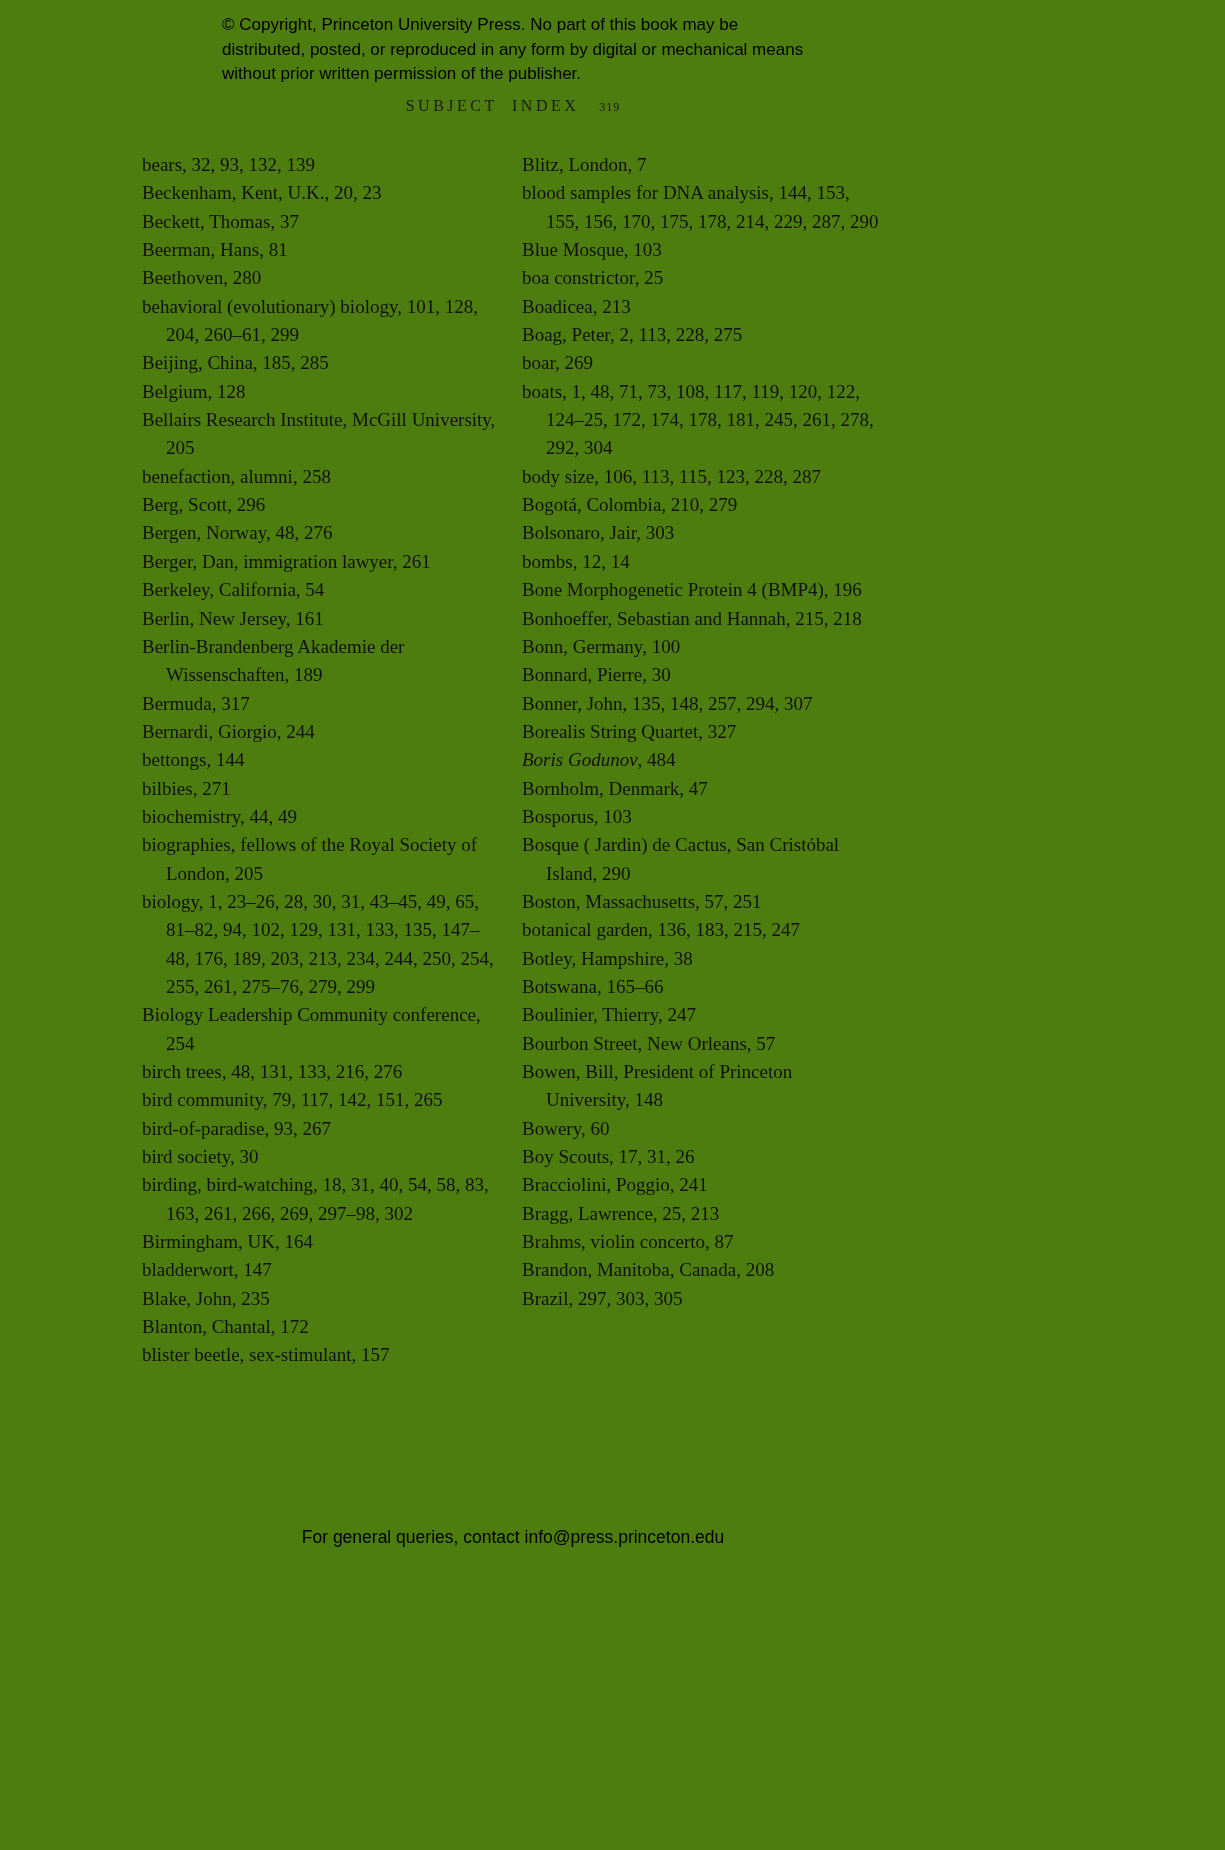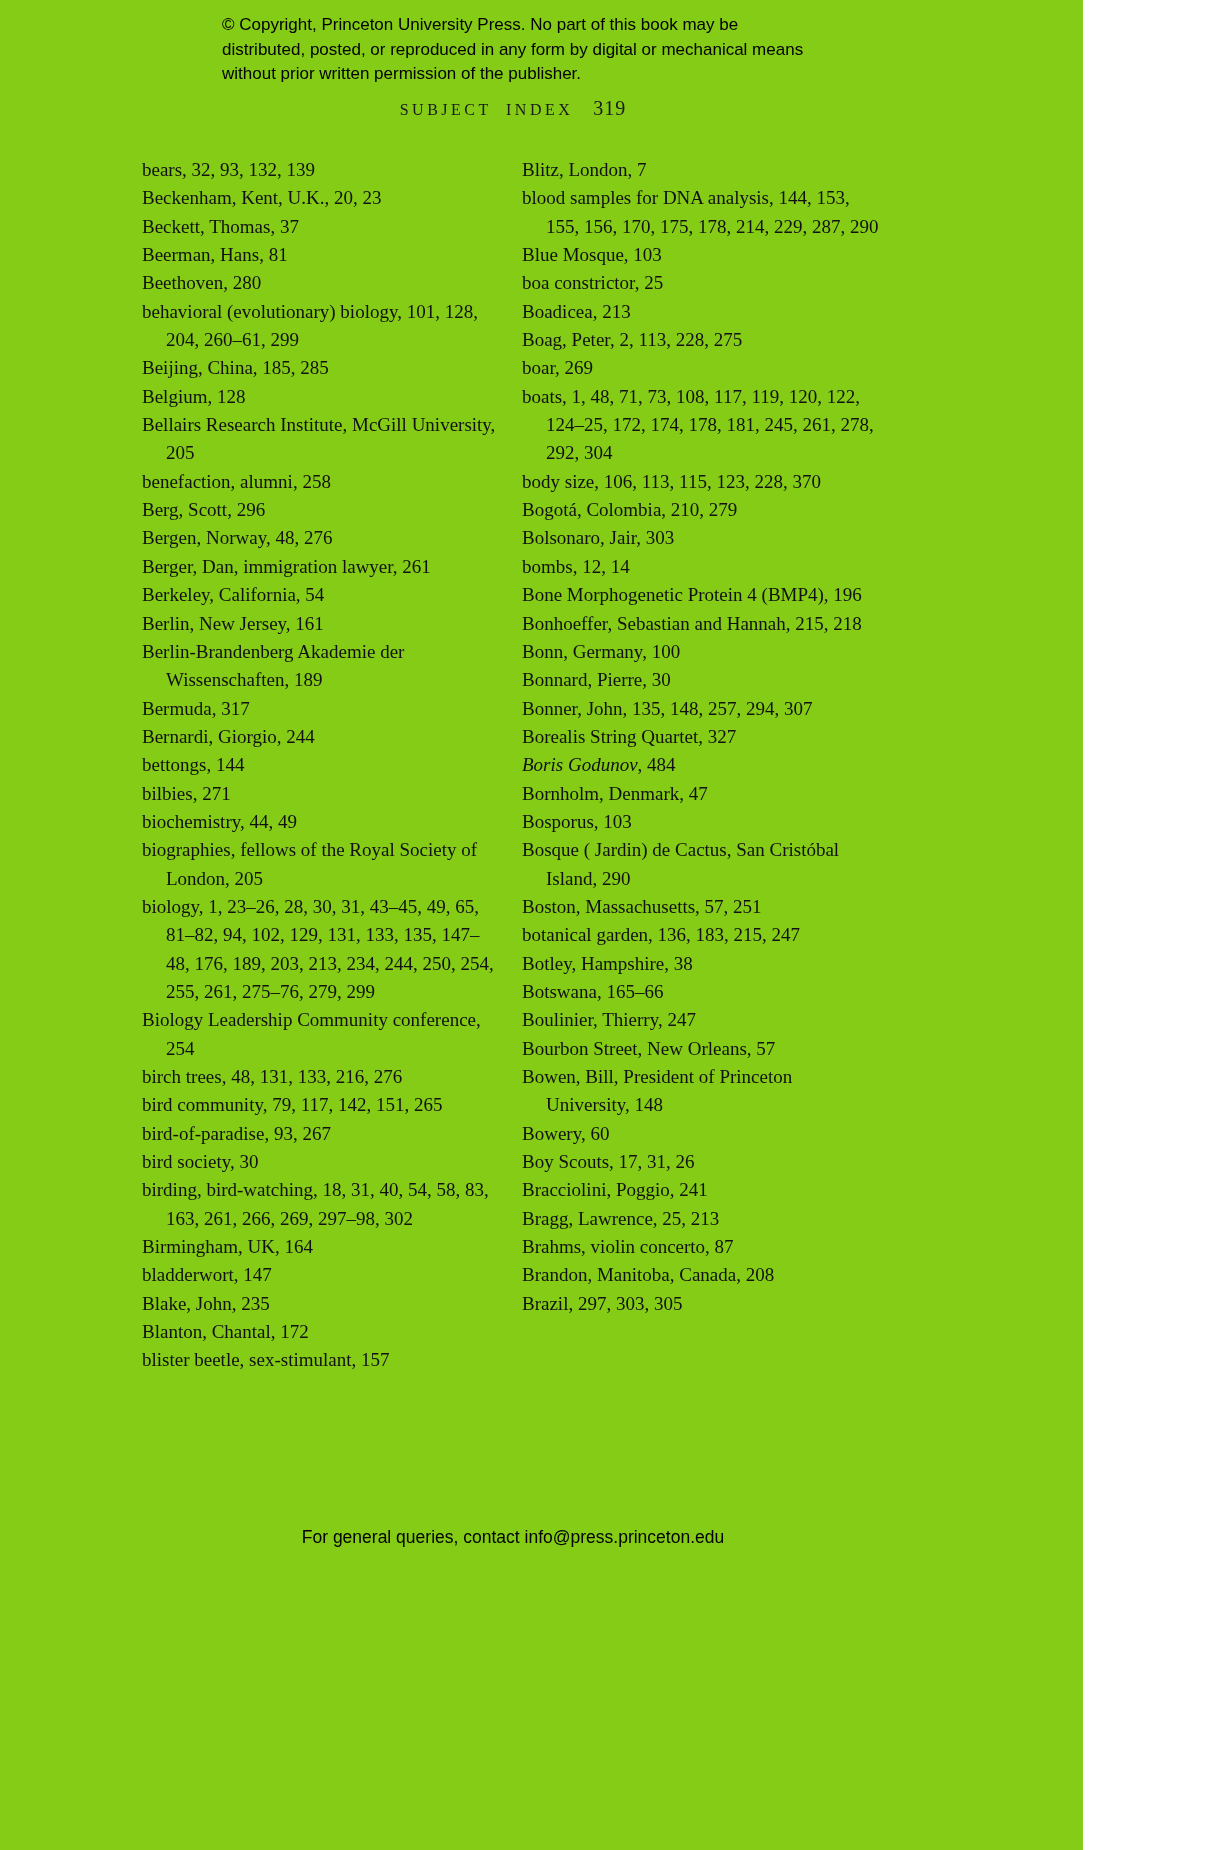--- a/index.html
+++ b/index.html
@@ -1,21 +1,21 @@
 <!DOCTYPE html>
 <html lang="en"><head>
 <meta charset="utf-8">
 <style>
   * { margin: 0; padding: 0; box-sizing: border-box; }
   html, body { background: #ffffff; }
   .page {
     position: relative;
-    width: 1083px;
+    width: 1225px;
     height: 1850px;
-    background: #84cc16;
+    background: #4d7c0f;
     color: #0e0e0e;
     font-family: "Liberation Serif", serif;
     overflow: hidden;
   }
   .copyright {
     position: absolute;
     top: 13px;
     left: 222px;
     width: 600px;
     font-family: "Liberation Sans", sans-serif;
@@ -36,21 +36,21 @@
     margin-bottom: 36px;
     white-space: nowrap;
   }
   .header-title {
     letter-spacing: 3.5px;
     word-spacing: 7px;
   }
   .header-page {
     margin-left: 20px;
     letter-spacing: 1px;
-    font-size: 20px;
+    font-size: 12px;
   }
   .columns {
     display: flex;
     gap: 22px;
   }
   .col {
     width: 358px;
     font-size: 19px;
     line-height: 28.35px;
     color: #111111;
@@ -123,21 +123,21 @@
         </div>
       <div class="col" id="right-col">
           <div class="entry">Blitz, London, 7</div>
           <div class="entry">blood samples for DNA analysis, 144, 153, 155, 156, 170, 175, 178, 214, 229, 287, 290</div>
           <div class="entry">Blue Mosque, 103</div>
           <div class="entry">boa constrictor, 25</div>
           <div class="entry">Boadicea, 213</div>
           <div class="entry">Boag, Peter, 2, 113, 228, 275</div>
           <div class="entry">boar, 269</div>
           <div class="entry">boats, 1, 48, 71, 73, 108, 117, 119, 120, 122, 124–25, 172, 174, 178, 181, 245, 261, 278, 292, 304</div>
-          <div class="entry">body size, 106, 113, 115, 123, 228, 370</div>
+          <div class="entry">body size, 106, 113, 115, 123, 228, 287</div>
           <div class="entry">Bogotá, Colombia, 210, 279</div>
           <div class="entry">Bolsonaro, Jair, 303</div>
           <div class="entry">bombs, 12, 14</div>
           <div class="entry">Bone Morphogenetic Protein 4 (BMP4), 196</div>
           <div class="entry">Bonhoeffer, Sebastian and Hannah, 215, 218</div>
           <div class="entry">Bonn, Germany, 100</div>
           <div class="entry">Bonnard, Pierre, 30</div>
           <div class="entry">Bonner, John, 135, 148, 257, 294, 307</div>
           <div class="entry">Borealis String Quartet, 327</div>
           <div class="entry"><i>Boris Godunov</i><span>, 484</span></div>

